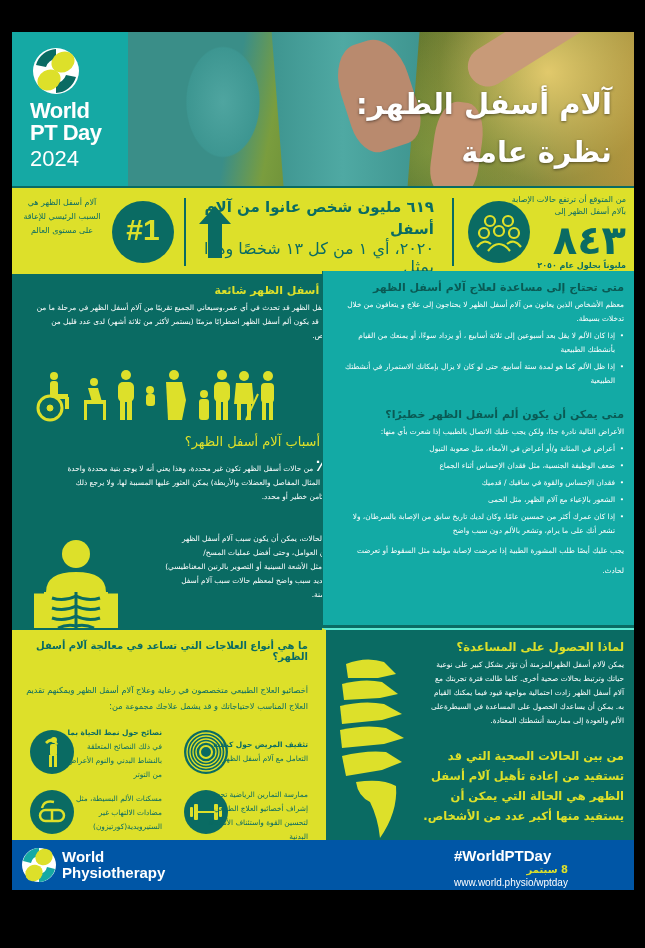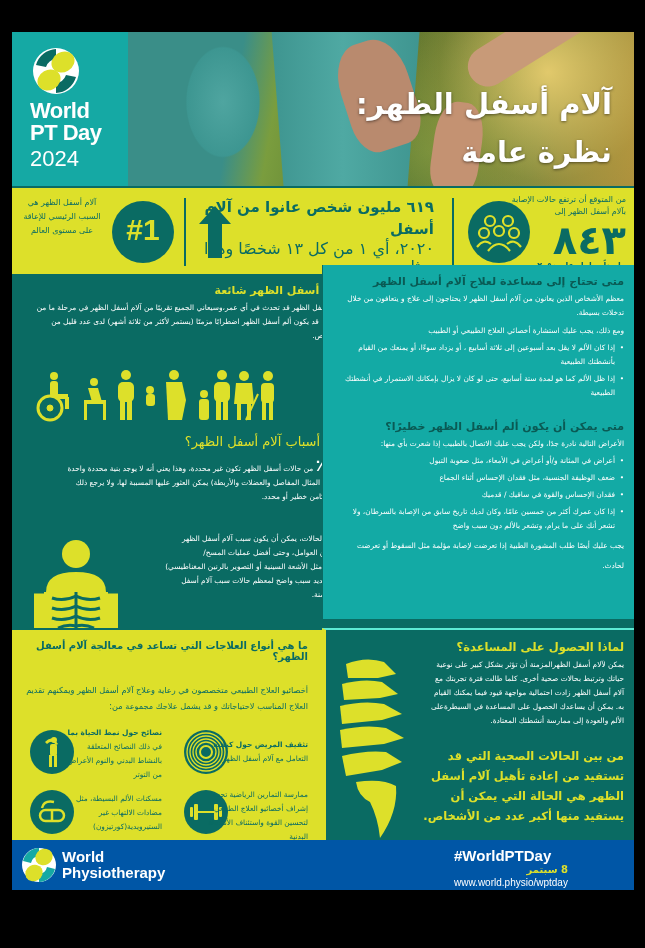--- a/index.html
+++ b/index.html
@@ -38,21 +38,21 @@
   .s-mid .h { font-size: 15px; font-weight: bold; line-height: 22px; }
   .s-mid .p { font-size: 16px; line-height: 18px; }
   .arrow { position: absolute; left: 185px; top: 16px; width: 36px; height: 56px; }
   .one-c { left: 100px; top: 13px; }
   .one-c span { position: absolute; width: 100%; text-align: center; top: 12px; color: #dde02a; font-family: "Liberation Sans", sans-serif; font-weight: bold; font-size: 30px; }
   .s-left { left: 6px; top: 8px; width: 88px; text-align: center; font-size: 8px; line-height: 14px; }
 
   
   .panel { position: absolute; direction: rtl; text-align: right; }
   .p-left { left: 0; top: 242px; width: 359px; height: 354px; background: #0a6b63; padding: 10px 28px 0 14px; }
-  .p-right { left: 310px; top: 233px; width: 312px; height: 354px; background: #13aaa5; padding: 10px 10px 0 12px; border-left: 1px solid #0a6b63; }
+  .p-right { left: 310px; top: 239px; width: 312px; height: 354px; background: #13aaa5; padding: 10px 10px 0 12px; border-left: 1px solid #0a6b63; }
   .p-left h3 { color: #dde02a; font-size: 11px; font-weight: bold; margin-bottom: 4px; }
   .p-right h3 { color: #0a5a54; font-size: 11px; font-weight: bold; margin-bottom: 4px; }
   .txt { color: #fff; font-size: 7.4px; line-height: 14px; }
   .p-right .txt { color: #fff; }
   .p-right ul { list-style: none; }
   .p-right li { position: relative; padding-right: 9px; color: #fff; font-size: 7.4px; line-height: 14px; margin: 3px 0; }
   .p-right li::before { content: "•"; position: absolute; right: 0; top: 0; }
   .people-row { position: absolute; left: 20px; top: 96px; width: 250px; height: 52px; }
   .h-causes { position: absolute; right: 14px; top: 160px; color: #dde02a; font-size: 13px; font-weight: normal; }
   .causes-p1 { position: absolute; right: 14px; top: 185px; width: 290px; }
@@ -216,31 +216,31 @@
         <path d="M22 78 Q34 82 46 76 Q58 82 70 78"></path>
         <path d="M28 88 Q37 84 46 86 Q55 84 64 88"></path>
         <path d="M4 52 L14 52 M78 52 L88 52"></path>
       </g>
     </svg>
   </div>
 
   <div class="panel p-right">
     <h3>متى تحتاج إلى مساعدة لعلاج آلام أسفل الظهر</h3>
     <div class="txt">معظم الأشخاص الذين يعانون من آلام أسفل الظهر لا يحتاجون إلى علاج و يتعافون من خلال تدخلات بسيطة.</div>
-    <div class="txt" style="margin-top:4px">ومع ذلك، يجب عليك استشارة أخصائي العلاج الطبيعي أو الطبيب</div>
     <ul>
       <li>إذا كان الألم لا يقل بعد أسبوعين إلى ثلاثة أسابيع ، أو يزداد سوءًا، أو يمنعك من القيام بأنشطتك الطبيعية</li>
       <li>إذا ظل الألم كما هو لمدة ستة أسابيع، حتى لو كان لا يزال بإمكانك الاستمرار في أنشطتك الطبيعية</li>
     </ul>
     <h3 style="margin-top:20px">متى يمكن أن يكون ألم أسفل الظهر خطيرًا؟</h3>
     <div class="txt">الأعراض التالية نادرة جدًا، ولكن يجب عليك الاتصال بالطبيب إذا شعرت بأي منها:</div>
     <ul>
       <li>أعراض في المثانة و/أو أعراض في الأمعاء، مثل صعوبة التبول</li>
       <li>ضعف الوظيفة الجنسية، مثل فقدان الإحساس أثناء الجماع</li>
       <li>فقدان الإحساس والقوة في ساقيك / قدميك</li>
+      <li>الشعور بالإعياء مع آلام الظهر، مثل الحمى</li>
       <li>إذا كان عمرك أكثر من خمسين عامًا، وكان لديك تاريخ سابق من الإصابة بالسرطان، ولا تشعر أنك على ما يرام، وتشعر بالألم دون سبب واضح</li>
     </ul>
     <div class="txt" style="line-height:20px">يجب عليك أيضًا طلب المشورة الطبية إذا تعرضت لإصابة مؤلمة مثل السقوط أو تعرضت لحادث.</div>
   </div>
 
   <div class="panel p-treat">
     <h3>ما هي أنواع العلاجات التي تساعد في معالجة آلام أسفل الظهر؟</h3>
     <div class="txt">أخصائيو العلاج الطبيعي متخصصون في رعاية وعلاج آلام أسفل الظهر ويمكنهم تقديم العلاج المناسب لاحتياجاتك و قد يشمل علاجك مجموعة من:</div>
 
     <div class="t-icon" style="left:172px; top:100px;">

